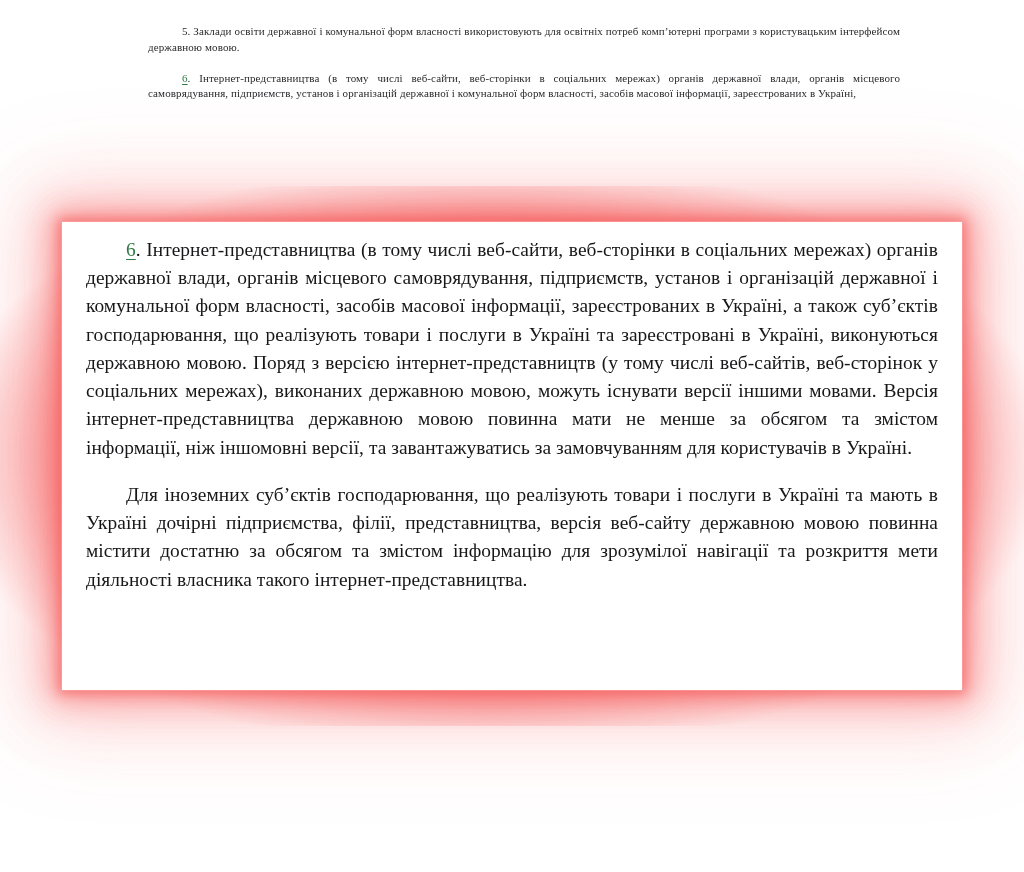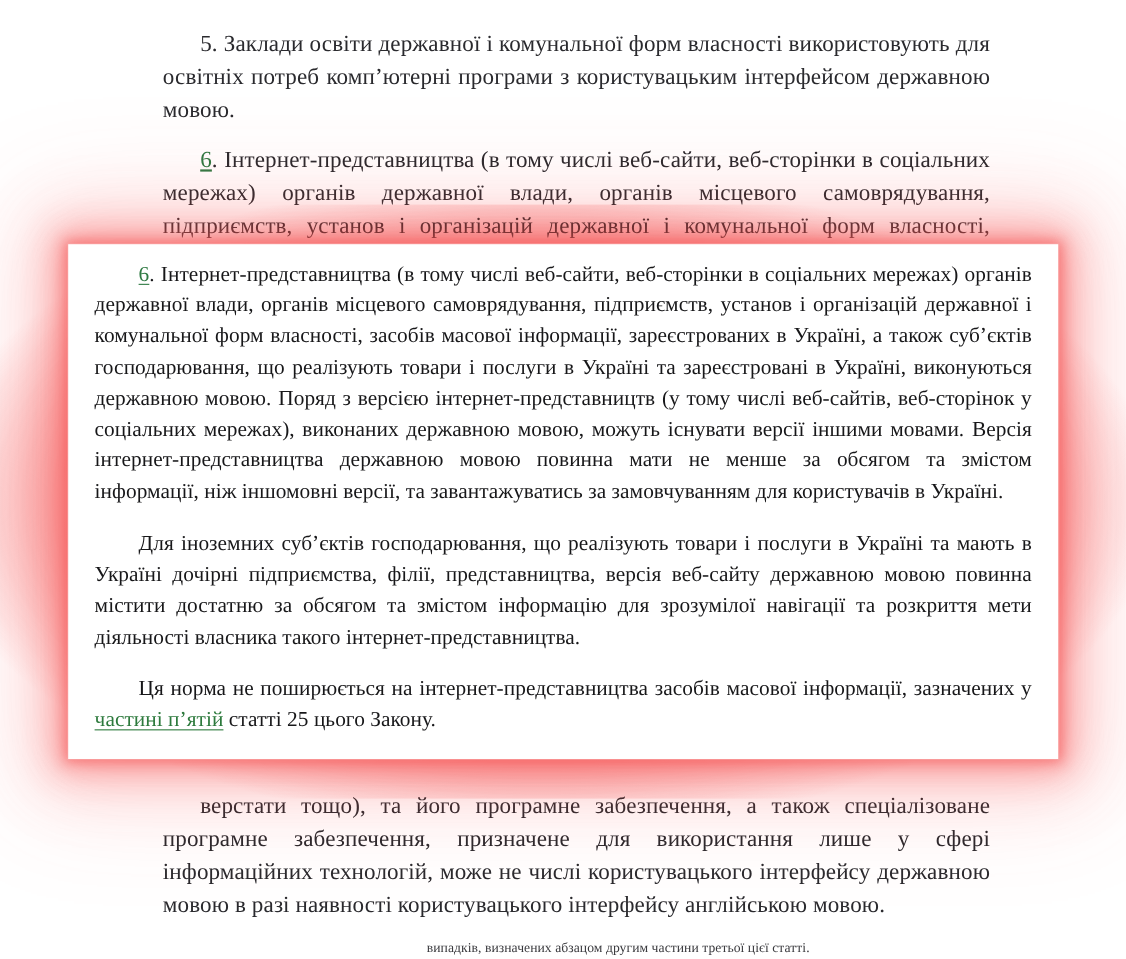--- a/index.html
+++ b/index.html
@@ -35,21 +35,21 @@
 
   .doc-col {
     position: absolute;
     left: 148px;
     top: 24px;
     width: 752px;
   }
 
   .doc-p {
     margin: 0 0 15px 0;
-    font-size: 21px;
+    font-size: 11px;
     line-height: 1.44;
     color: #2a2a2e;
     text-align: justify;
     text-indent: 34px;
     letter-spacing: 0.1px;
   }
   .doc-p.tight { margin-bottom: 14px; }
 
   .doc-small {
     margin: 2px 0 0 0;
@@ -152,17 +152,16 @@
 
   <div class="glow-wash"></div>
 
   <div class="overlay-panel">
 
     <p class="ov-p"><span class="ov-numref">6</span><span>.</span><span> Інтернет-представництва (в тому числі веб-сайти, веб-сторінки в соціальних мережах) органів державної влади, органів місцевого самоврядування, підприємств, установ і організацій державної і комунальної форм власності, засобів масової інформації, зареєстрованих в Україні, а також суб’єктів господарювання, що реалізують товари і послуги в Україні та зареєстровані в Україні, виконуються державною мовою. Поряд з версією інтернет-представництв (у тому числі веб-сайтів, веб-сторінок у соціальних мережах), виконаних державною мовою, можуть існувати версії іншими мовами. Версія інтернет-представництва державною мовою повинна мати не менше за обсягом та змістом інформації, ніж іншомовні версії, та завантажуватись за замовчуванням для користувачів в Україні.</span></p>
 
     <p class="ov-p">Для іноземних суб’єктів господарювання, що реалізують товари і послуги в Україні та мають в Україні дочірні підприємства, філії, представництва, версія веб-сайту державною мовою повинна містити достатню за обсягом та змістом інформацію для зрозумілої навігації та розкриття мети діяльності власника такого інтернет-представництва.</p>
 
 
-    <p class="ov-p"><span>Ця норма не поширюється на інтернет-представництва засобів масової інформації, зазначених у </span><a class="ov-link" href="#">частині п’ятій</a><span> статті 25 цього Закону.</span></p>
 
   </div>
 
 </div>
 
 </body></html>

